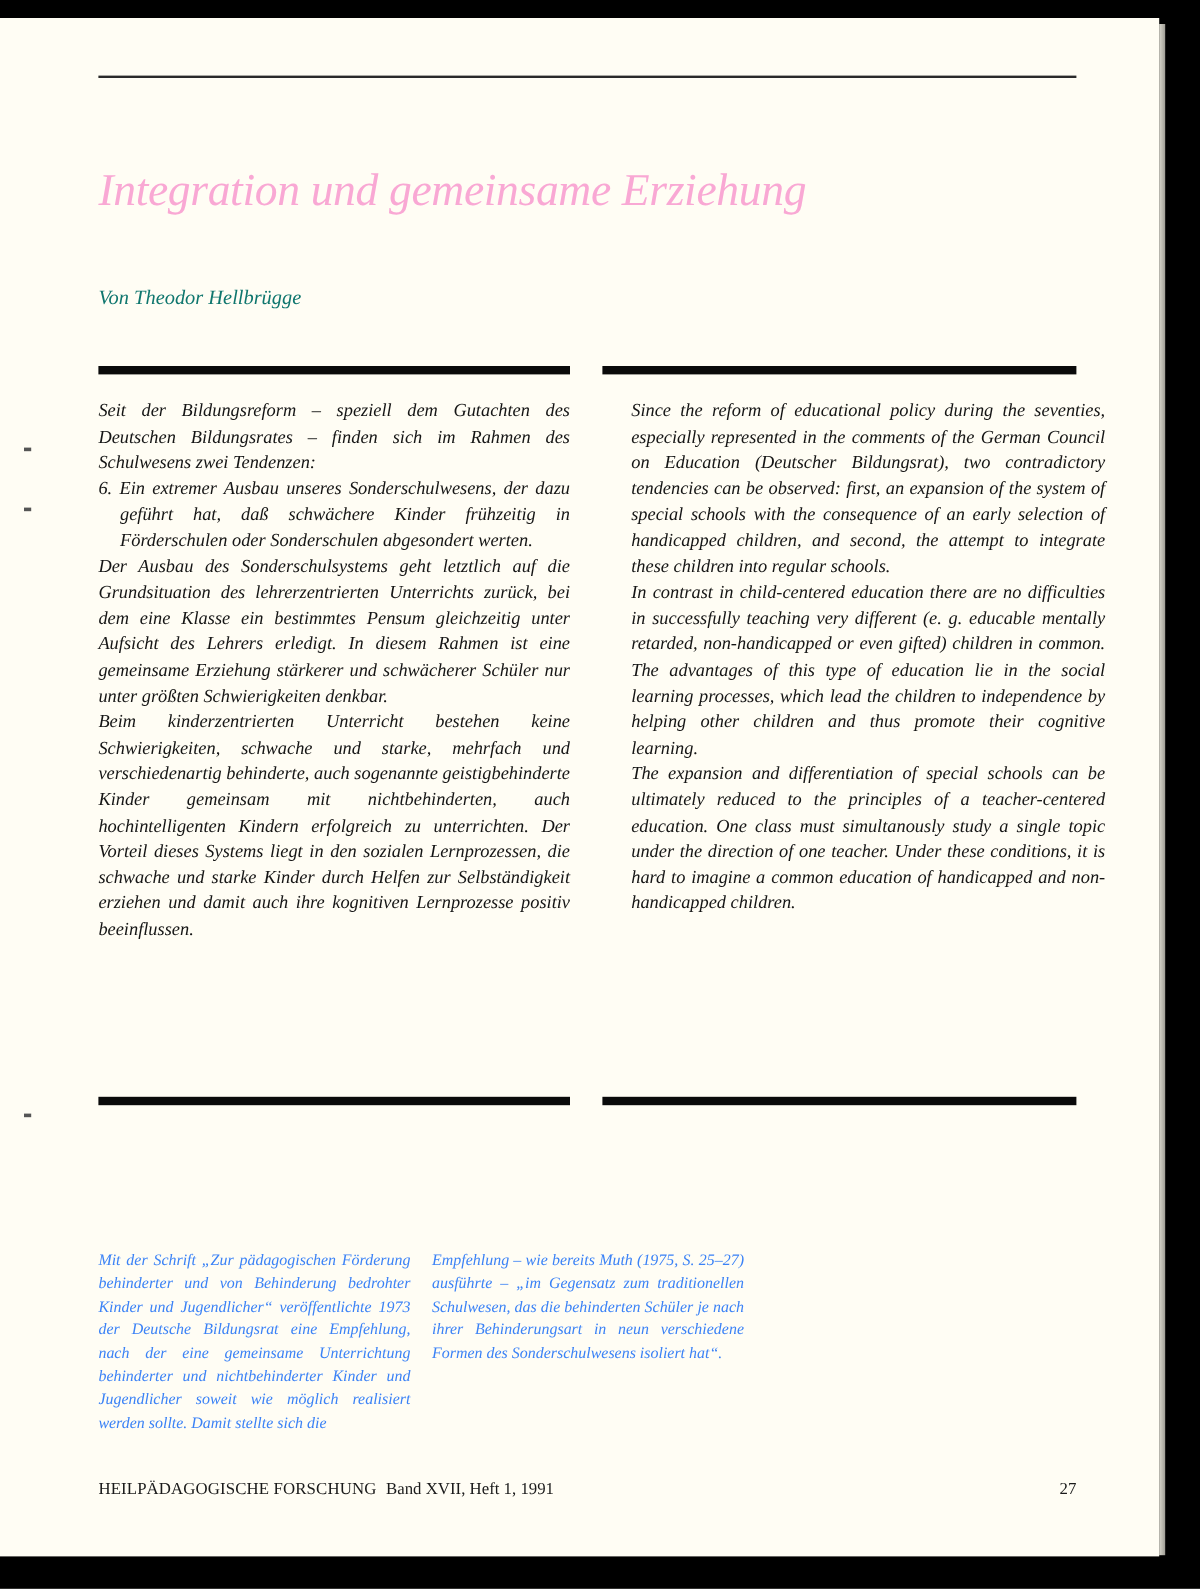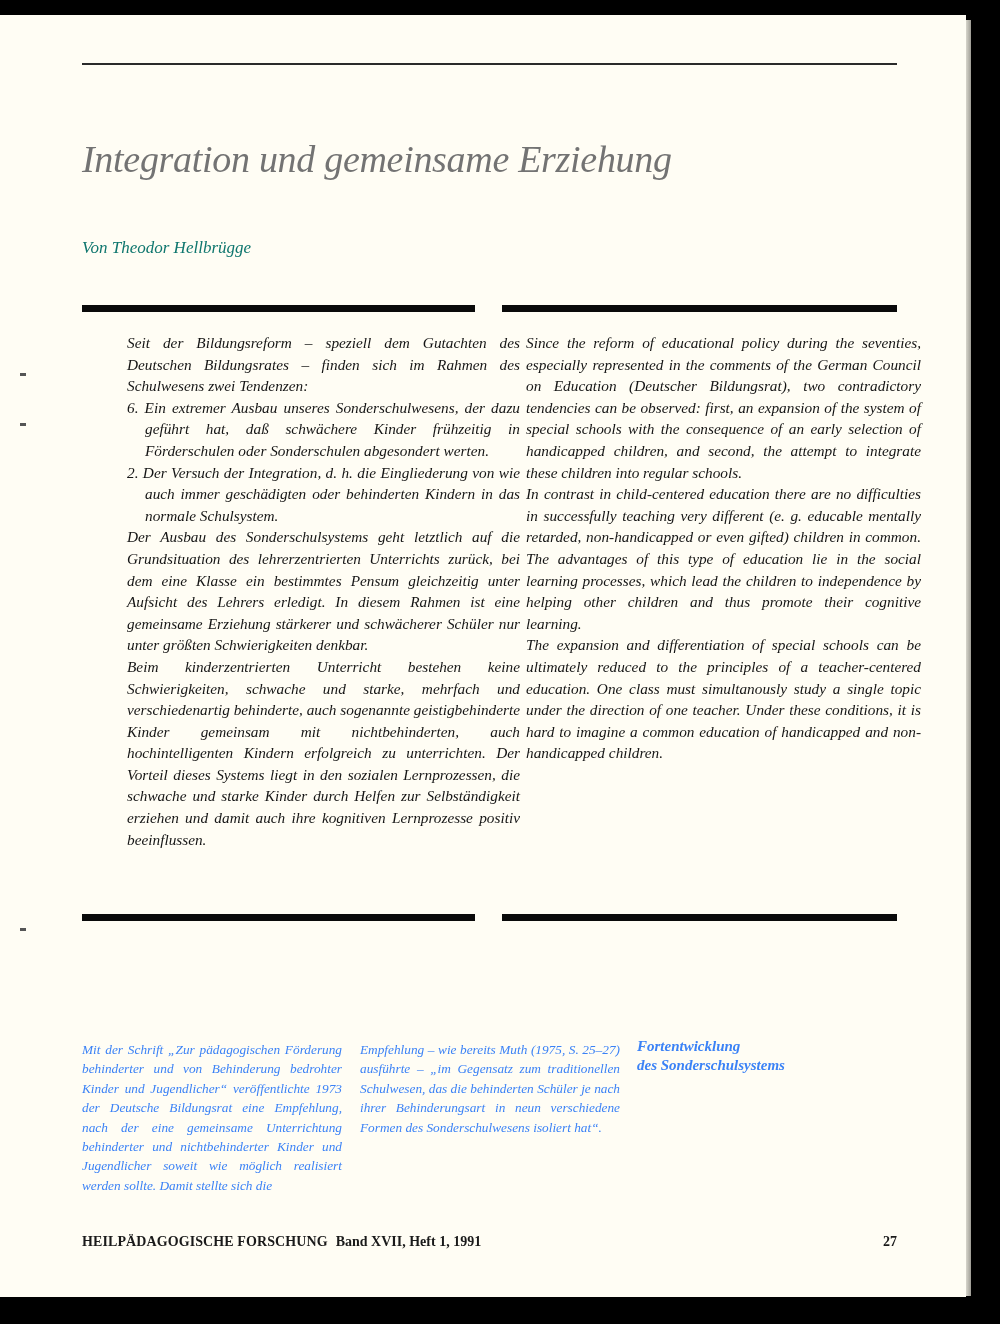--- a/index.html
+++ b/index.html
@@ -14,60 +14,60 @@
     .page-shadow {
       position: absolute; left: 966px; top: 20px; width: 5px; height: 1276px;
       background: linear-gradient(to right, #d8d6cc, #9e9c94);
     }
     .top-rule {
       position: absolute; left: 82px; top: 63px; width: 815px; height: 2px; background: #2a2a2a;
     }
     .title {
       position: absolute; left: 82px; top: 137px; margin: 0;
       font-style: italic; font-weight: normal; font-size: 38px; line-height: 44px;
-      letter-spacing: -0.3px; color: #737373;
+      letter-spacing: -0.3px; color: #f9a8d4;
     }
     .title span { display: block; white-space: nowrap; }
     .author {
       position: absolute; left: 82px; top: 238px; margin: 0;
       font-style: italic; font-size: 17px; color: #0f766e;
     }
     .bar {
       position: absolute; height: 7px; background: #0a0a0a;
     }
     .bar.l { left: 82px; width: 393px; }
     .bar.r { left: 502px; width: 395px; }
     .bar.t { top: 305px; }
     .bar.b { top: 914px; }
     .abstract {
       position: absolute; top: 332px;
       font-style: italic; font-size: 15.3px; line-height: 21.6px; text-align: justify;
       color: #151515;
     }
     .abstract p { margin: 0; }
-    .abstract.de { left: 82px; width: 393px; margin-left: 45px; }
+    .abstract.de { left: 82px; width: 393px; }
     .abstract.en { left: 526px; width: 395px; }
     .abstract .li { padding-left: 18px; text-indent: -18px; }
     .body-col {
       position: absolute; top: 1040px; width: 260px;
       font-size: 13.3px; line-height: 19.4px; text-align: justify; color: #3b82f6; font-style: italic;
     }
     .body-col p { margin: 0; }
     .col1 { left: 82px; }
     .col2 { left: 360px; }
     .col3 { left: 637px; }
     .section-head {
       font-weight: bold; font-size: 15px; line-height: 19px; margin: -3px 0 0 0;
     }
     .section-head span { display: block; }
     .col3 p { margin-top: 23px; }
     .footer {
       position: absolute; top: 1234px; left: 82px; width: 815px;
       font-size: 14px; color: #1a1a1a;
-      display: flex; justify-content: space-between; font-weight: bold;
+      display: flex; justify-content: space-between;
     }
     .footer .journal { letter-spacing: 0.1px; }
     .footer .issue { margin-left: 8px; }
     .mark {
       position: absolute; left: 20px; width: 6px; height: 3px; background: #555;
     }
   </style>
 </head>
 <body>
 
@@ -84,45 +84,40 @@
   <span>Integration und gemeinsame Erziehung</span>
 </h1>
 <p class="author">Von Theodor Hellbrügge</p>
 
 <div class="bar l t"></div>
 <div class="bar r t"></div>
 
 <div class="abstract de">
   <p>Seit der Bildungsreform – speziell dem Gutachten des Deutschen Bildungsrates – finden sich im Rahmen des Schulwesens zwei Tendenzen:</p>
   <p class="li">6. Ein extremer Ausbau unseres Sonderschulwesens, der dazu geführt hat, daß schwächere Kinder frühzeitig in Förderschulen oder Sonderschulen abgesondert werten.</p>
-  <p class="li">2. Der Versuch der Integration, d. h. die Eingliederung von wie auch immer geschädigten oder behinderten Kindern in das normale Schulsystem.</p>
   <p>Der Ausbau des Sonderschulsystems geht letztlich auf die Grundsituation des lehrerzentrierten Unterrichts zurück, bei dem eine Klasse ein bestimmtes Pensum gleichzeitig unter Aufsicht des Lehrers erledigt. In diesem Rahmen ist eine gemeinsame Erziehung stärkerer und schwächerer Schüler nur unter größten Schwierigkeiten denkbar.</p>
   <p>Beim kinderzentrierten Unterricht bestehen keine Schwierigkeiten, schwache und starke, mehrfach und verschiedenartig behinderte, auch sogenannte geistigbehinderte Kinder gemeinsam mit nichtbehinderten, auch hochintelligenten Kindern erfolgreich zu unterrichten. Der Vorteil dieses Systems liegt in den sozialen Lernprozessen, die schwache und starke Kinder durch Helfen zur Selbständigkeit erziehen und damit auch ihre kognitiven Lernprozesse positiv beeinflussen.</p>
 </div>
 
 <div class="abstract en">
   <p>Since the reform of educational policy during the seventies, especially represented in the comments of the German Council on Education (Deutscher Bildungsrat), two contradictory tendencies can be observed: first, an expansion of the system of special schools with the consequence of an early selection of handicapped children, and second, the attempt to integrate these children into regular schools.</p>
   <p>In contrast in child-centered education there are no difficulties in successfully teaching very different (e. g. educable mentally retarded, non-handicapped or even gifted) children in common. The advantages of this type of education lie in the social learning processes, which lead the children to independence by helping other children and thus promote their cognitive learning.</p>
   <p>The expansion and differentiation of special schools can be ultimately reduced to the principles of a teacher-centered education. One class must simultanously study a single topic under the direction of one teacher. Under these conditions, it is hard to imagine a common education of handicapped and non-handicapped children.</p>
 </div>
 
 <div class="bar l b"></div>
 <div class="bar r b"></div>
 
 <div class="body-col col1">
   <p>Mit der Schrift „Zur pädagogischen Förderung behinderter und von Behinderung bedrohter Kinder und Jugendlicher“ veröffentlichte 1973 der Deutsche Bildungsrat eine Empfehlung, nach der eine gemeinsame Unterrichtung behinderter und nichtbehinderter Kinder und Jugendlicher soweit wie möglich realisiert werden sollte. Damit stellte sich die</p>
 </div>
 <div class="body-col col2">
   <p>Empfehlung – wie bereits Muth (1975, S. 25–27) ausführte – „im Gegensatz zum traditionellen Schulwesen, das die behinderten Schüler je nach ihrer Behinderungsart in neun verschiedene Formen des Sonderschulwesens isoliert hat“.</p>
 </div>
 <div class="body-col col3">
-  <h2 class="section-head">
-    <span>Fortentwicklung</span>
-    <span>des Sonderschulsystems</span>
-  </h2>
 </div>
 
 <div class="footer">
   <div>
     <span class="journal">HEILPÄDAGOGISCHE FORSCHUNG</span><span class="issue">Band XVII, Heft 1, 1991</span>
   </div>
   <span>27</span>
 </div>
 
 </body></html>

